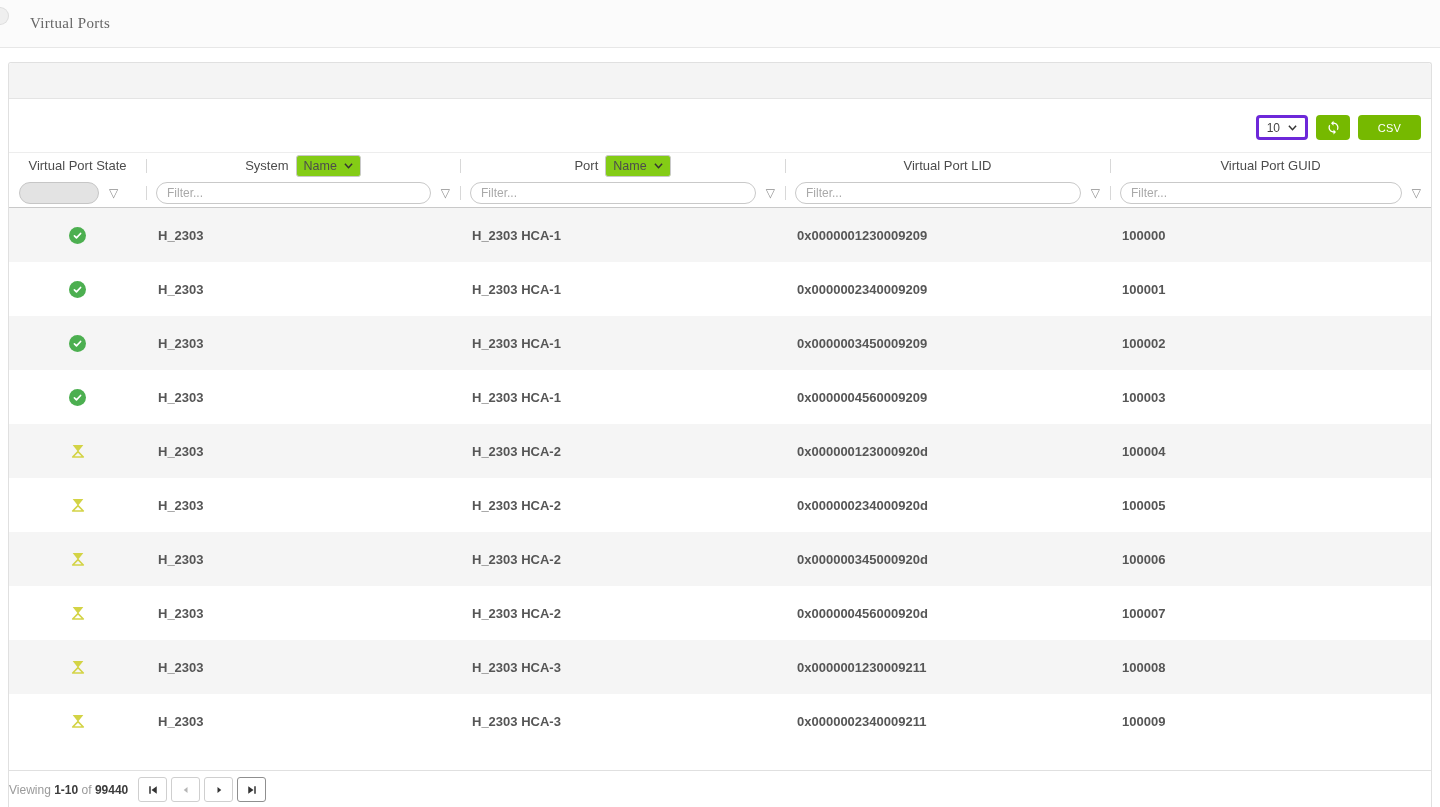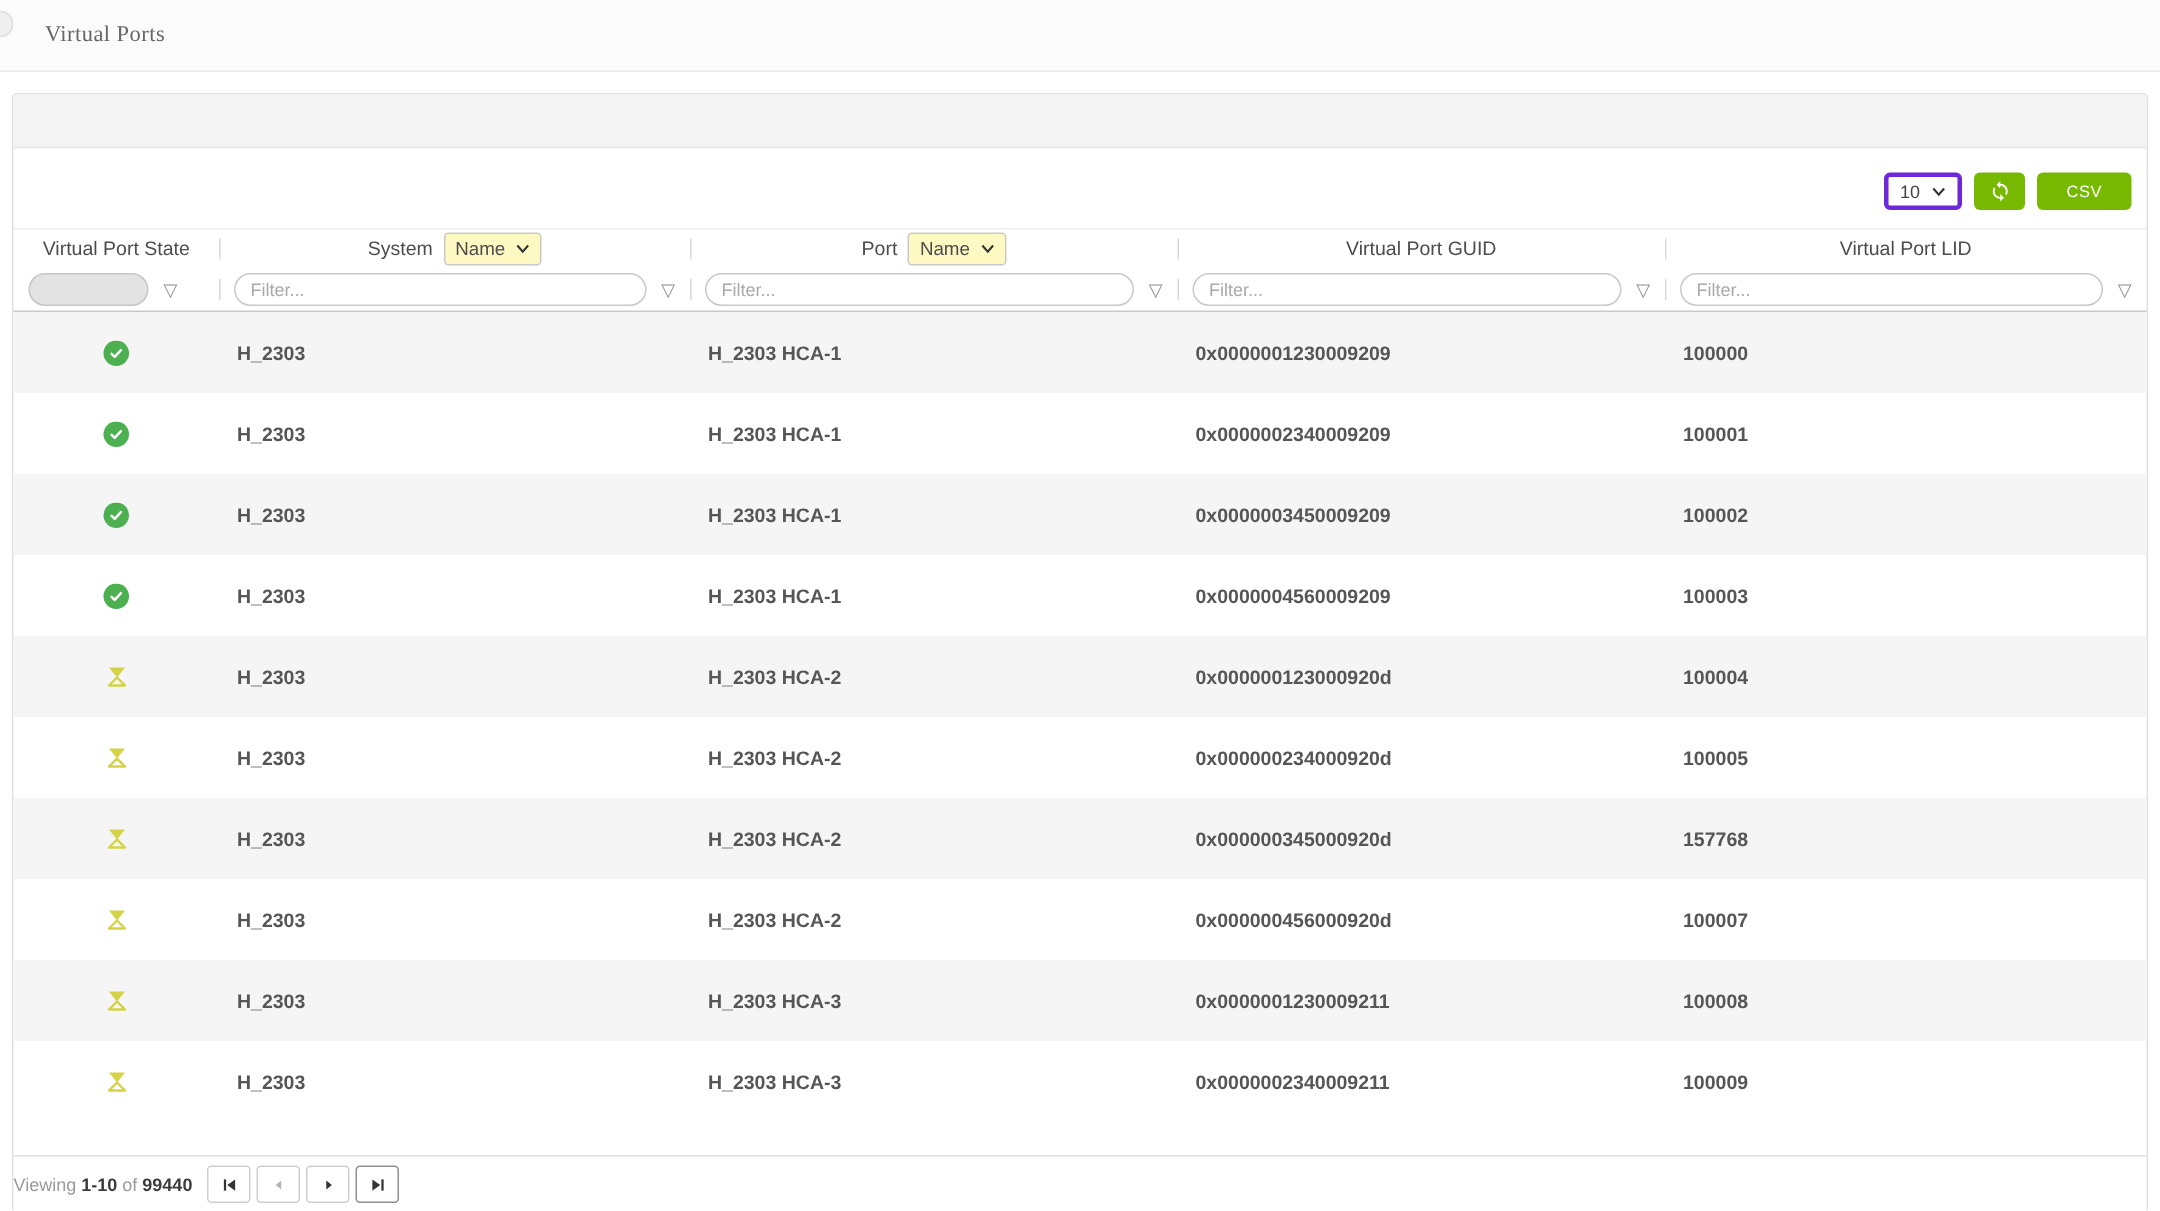--- a/index.html
+++ b/index.html
@@ -35,21 +35,21 @@
   .btn-csv { width:63px; font-size:11px; letter-spacing:.3px; font-family:"Liberation Sans",sans-serif; }
   
   .grid-row { display:grid; grid-template-columns:137px 314px 325px 325px 1fr; align-items:center; }
   .thead { margin-top:12px; height:26px; border-top:1px solid #ededed; }
   .thead > div { position:relative; display:flex; align-items:center; justify-content:center; gap:7px;
     font-size:13px; color:#4c4c4c; height:100%; }
   .thead > div:not(:first-child)::before, .frow > div:not(:first-child)::before {
     content:''; position:absolute; left:0; top:50%; transform:translateY(-50%);
     width:1px; height:14px; background:#d8d8d8; }
   .mini-select { display:inline-flex; align-items:center; gap:7px; border:1px solid #c9c9c9;
-    border-radius:3px; background:#fef9c3; height:22px; padding:0 7px; font-size:12.5px; color:#4c4c4c; cursor:pointer; }
+    border-radius:3px; background:#84cc16; height:22px; padding:0 7px; font-size:12.5px; color:#4c4c4c; cursor:pointer; }
   .frow { height:30px; border-bottom:1px solid #c9c9c9; }
   .frow > div { position:relative; display:flex; align-items:center; height:100%; padding:0 10px; }
   .filter-input { flex:1 1 auto; height:22px; border:1px solid #c9c9c9; border-radius:11px;
     padding:0 10px; font-size:12px; color:#555; outline:none; min-width:0;
     font-family:"Liberation Sans",sans-serif; }
   .filter-input::placeholder { color:#a9a9a9; }
   .filter-input:disabled { background:#e3e3e3; border-color:#c6c6c6; flex:0 0 80px; }
   .funnel { flex:0 0 auto; margin-left:10px; font-size:12px; color:#8f8f8f; cursor:pointer; line-height:1; }
   
   .trow { height:54px; font-size:13px; color:#565656; }
@@ -111,24 +111,24 @@
     <div>
       <span>Port</span>
       <span class="mini-select">
         <span>Name</span>
         <svg class="chev" viewBox="0 0 10 10">
             <polyline points="1,3 5,7.5 9,3" fill="none" stroke="#333" stroke-width="1.6"></polyline>
           </svg>
       </span>
     </div>
     <div>
+      <span>Virtual Port LID</span>
+    </div>
+    <div>
       <span>Virtual Port GUID</span>
-    </div>
-    <div>
-      <span>Virtual Port LID</span>
     </div>
   </div>
 
   <div class="grid-row frow">
     <div>
       <input class="filter-input" disabled="" style="">
       <span class="funnel">▽</span>
     </div>
     <div>
       <input class="filter-input" placeholder="Filter..." style="">
@@ -241,21 +241,21 @@
         <span class="hourglass" style="display: inline-flex;">
           <svg width="16" height="16" viewBox="0 0 24 24">
             <path d="M4 3h16l-8 10z" fill="#d3d345"></path>
             <path d="M12 13L4 21h16z" fill="none" stroke="#d3d345" stroke-width="2.4" stroke-linejoin="round"></path>
           </svg>
         </span>
       </div>
       <div>H_2303</div>
       <div>H_2303 HCA-2</div>
       <div>0x000000345000920d</div>
-      <div>157768</div>
+      <div>100006</div>
     </div>
       <div class="grid-row trow">
       <div class="cell-state">
 
         <span class="hourglass" style="display: inline-flex;">
           <svg width="16" height="16" viewBox="0 0 24 24">
             <path d="M4 3h16l-8 10z" fill="#d3d345"></path>
             <path d="M12 13L4 21h16z" fill="none" stroke="#d3d345" stroke-width="2.4" stroke-linejoin="round"></path>
           </svg>
         </span>

